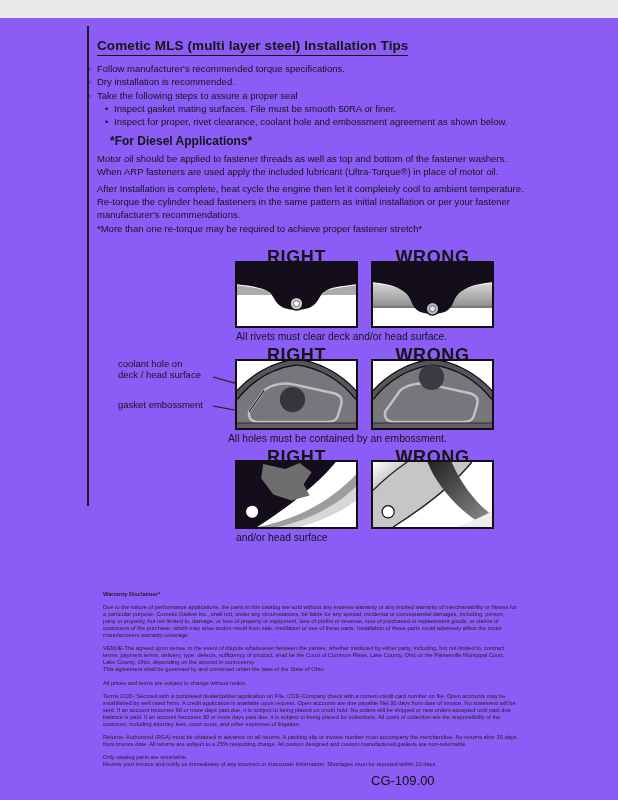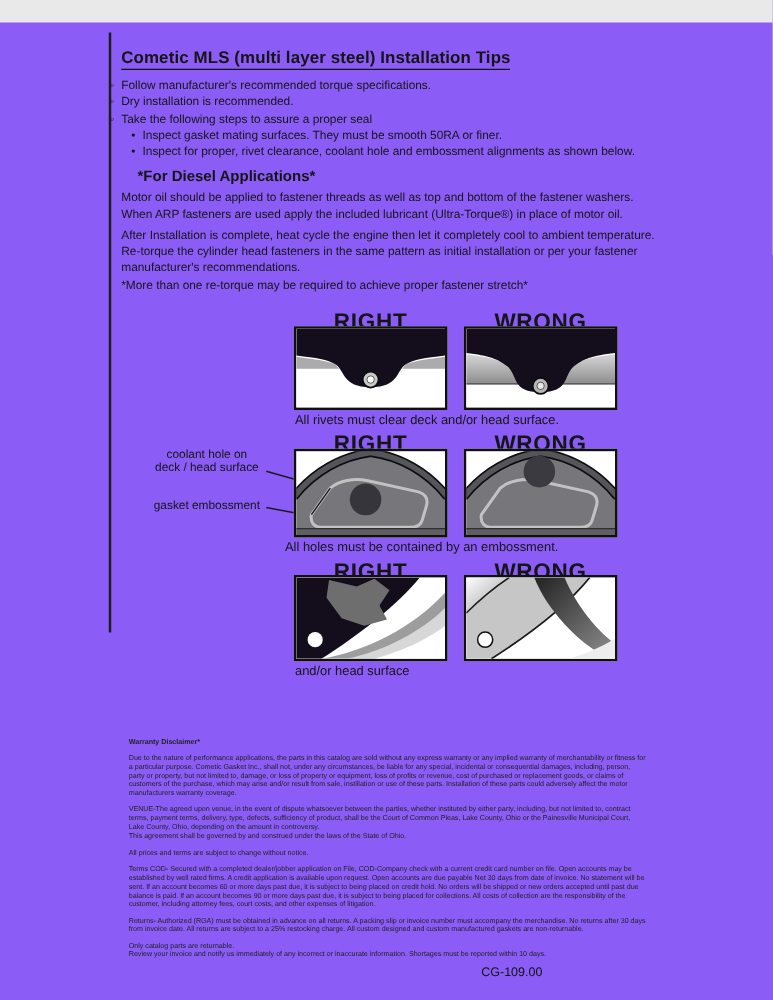--- a/index.html
+++ b/index.html
@@ -25,27 +25,27 @@
   .note{top:204px;}
   .dg-label{position:absolute;width:123px;text-align:center;font-size:18px;font-weight:600;letter-spacing:0.6px;}
   .dbox{position:absolute;width:123px;border:2.5px solid #101010;box-sizing:border-box;background:#fff;}
   .dbox svg{display:block;width:100%;height:100%;}
   .g1{top:243px;height:67px;}
   .g2{top:341px;height:71px;}
   .g3{top:442px;height:69px;}
   .colL{left:235px;} .colR{left:371px;}
   .lblL{left:235px;} .lblR{left:371px;}
   .cap{position:absolute;font-size:10.3px;font-weight:normal;line-height:12px;}
-  .side-label{position:absolute;left:118px;width:95px;text-align:center;font-size:9.5px;line-height:11px;}
+  .side-label{position:absolute;left:118px;width:95px;text-align:left;font-size:9.5px;line-height:11px;}
   .leaders{position:absolute;left:110px;top:330px;width:200px;height:80px;}
   .legal{position:absolute;left:103px;top:573px;width:414px;font-size:5.7px;line-height:6.9px;color:#222;}
   .legal p{margin:0 0 6.5px 0;}
   .legal p.tight{margin:0;}
   .legal .lh{font-weight:bold;margin:0 0 6.5px 0;}
-  .footer-code{position:absolute;left:385px;top:755px;font-size:10px;color:#111;}
+  .footer-code{position:absolute;left:371px;top:755px;font-size:13px;color:#111;}
 </style>
 </head>
 <body>
 
 <div class="page">
 
   <div class="vline"></div>
 
   <h1 class="title">Cometic MLS (multi layer steel) Installation Tips</h1>
 
@@ -57,25 +57,25 @@
     <div class="b">
         <span class="m">◦</span>
         <span>Dry installation is recommended.</span>
       </div>
     <div class="b">
         <span class="m">◦</span>
         <span>Take the following steps to assure a proper seal</span>
       </div>
     <div class="b sub">
         <span class="m">•</span>
-        <span>Inspect gasket mating surfaces.  They must be smooth 50RA or finer.</span>
+        <span>Inspect gasket mating surfaces.  File must be smooth 50RA or finer.</span>
       </div>
     <div class="b sub">
         <span class="m">•</span>
-        <span>Inspect for proper, rivet clearance, coolant hole and embossment alignments as shown below.</span>
+        <span>Inspect for proper, rivet clearance, coolant hole and embossment agreement as shown below.</span>
       </div>
   </div>
 
   <h2 class="diesel-h">*For Diesel Applications*</h2>
   <div class="para p2">After Installation is complete, heat cycle the engine then let it completely cool to ambient temperature. Re-torque the cylinder head fasteners in the same pattern as initial installation or per your fastener manufacturer's recommendations.</div>
   <div class="para p1">Motor oil should be applied to fastener threads as well as top and bottom of the fastener washers. When ARP fasteners are used apply the included lubricant (Ultra-Torque®) in place of motor oil.</div>
   <div class="para note">*More than one re-torque may be required to achieve proper fastener stretch*</div>
 
   <div class="dg-label lblL" style="top:229px;">RIGHT</div>
   <div class="dg-label lblR" style="top:229px;">WRONG</div>

